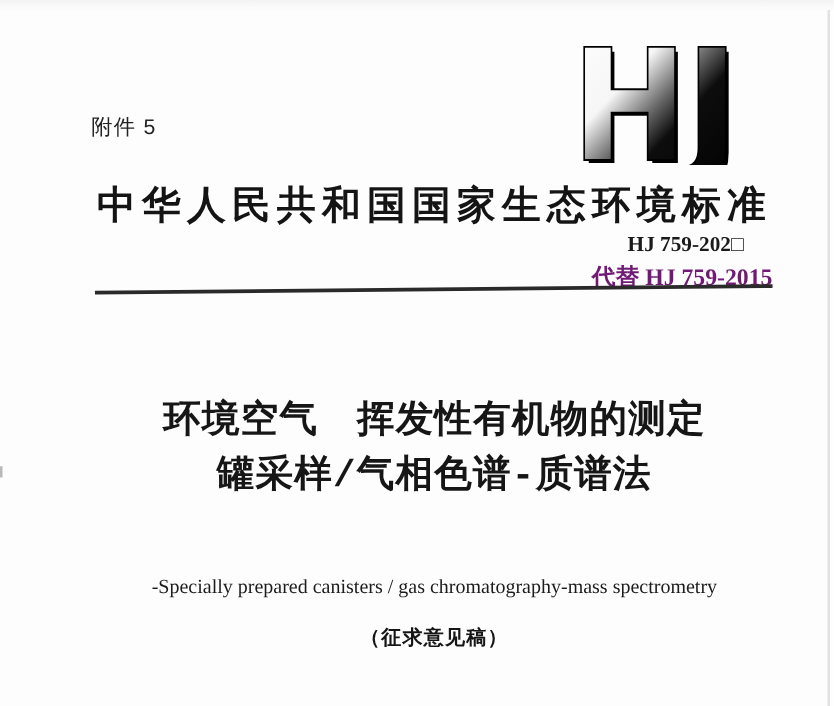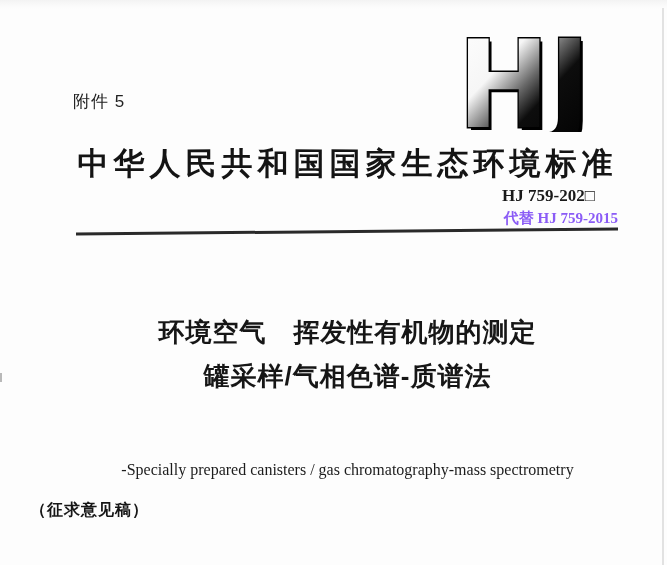--- a/index.html
+++ b/index.html
@@ -52,57 +52,57 @@
     font-weight:bold;
     font-size:17px;
     color:#1a1a1a;
   }
   .std-no .inner{display:inline-block;margin-right:70px;}
   .replaces{
     position:absolute;left:30px;top:209px;width:635px;
     text-align:right;
     font-family:"Liberation Serif", serif;
     font-weight:bold;
-    font-size:15px;
-    color:#8b5cf6;
+    font-size:19px;
+    color:#701a75;
   }
   .replaces .inner{display:inline-block;margin-right:47px;}
 
   .rule{
     position:absolute;left:76px;top:230px;width:542px;height:2.5px;
     background:#2a2a2a;
     transform:rotate(-0.55deg);
     transform-origin:center;
   }
 
   .cn-title{
     position:absolute;left:30px;width:635px;
     text-align:center;
     font-weight:bold;
-    font-size:26px;
+    font-size:30px;
     letter-spacing:1px;
     white-space:pre;
     color:#161616;
   }
   .cn-title.l1{top:315px;}
-  .cn-title.l2{top:359px;}
+  .cn-title.l2{top:359px;font-family:Liberation Mono, monospace;}
 
   .en-title{
     position:absolute;left:30px;width:635px;
     text-align:center;
     font-family:"Liberation Serif", serif;
     font-size:16px;
     color:#1c1c1c;
   }
   .en-title.l1{top:421px;}
   .en-title.l2{top:461px;}
 
   .draft{
     position:absolute;left:30px;top:500px;width:635px;
-    text-align:left;
+    text-align:center;
     font-weight:bold;
     font-size:16px;
     letter-spacing:1px;
     color:#161616;
   }
 </style>
 </head>
 <body>
 
 <div class="page">

